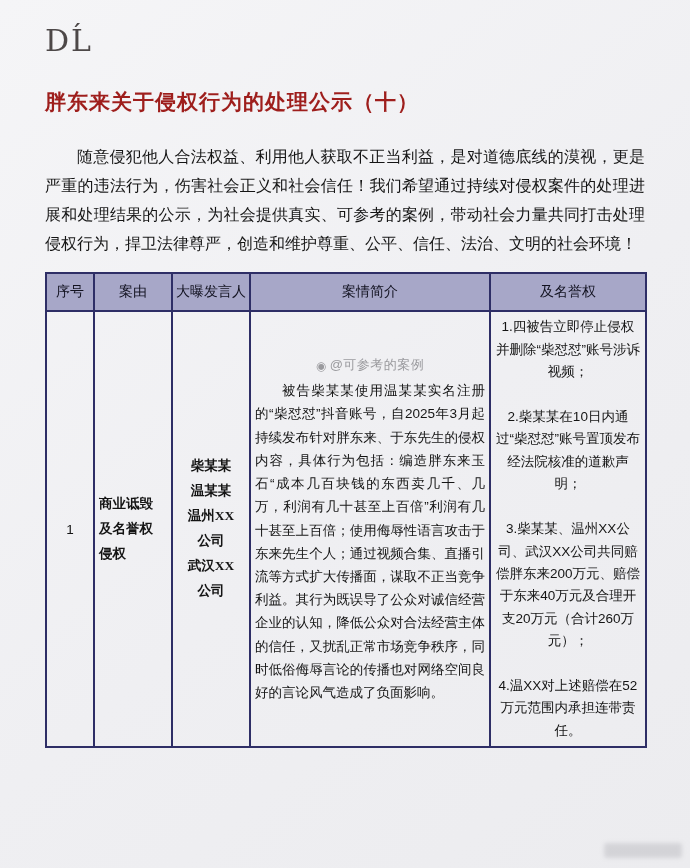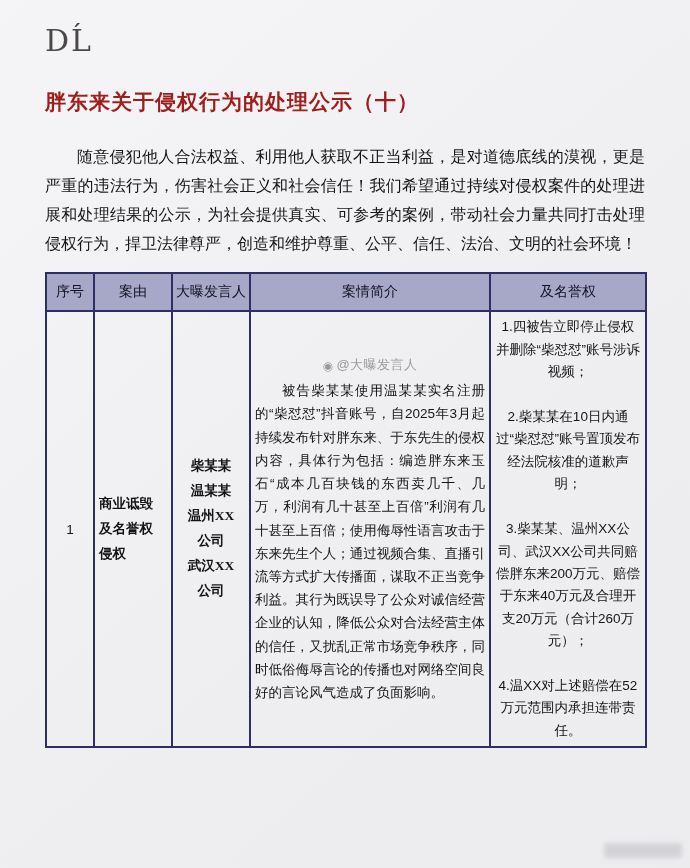--- a/index.html
+++ b/index.html
@@ -168,21 +168,21 @@
 及名誉权
 侵权</td>
         <td class="subject">柴某某
 温某某
 温州XX
 公司
 武汉XX
 公司</td>
         <td class="summary">
           <div class="watermark">
-            <span class="badge">◉</span><span>@大曝发言人</span>
+            <span class="badge">◉</span><span>@可参考的案例</span>
           </div>
           <div class="summary-text">被告柴某某使用温某某实名注册的“柴怼怼”抖音账号，自2025年3月起持续发布针对胖东来、于东先生的侵权内容，具体行为包括：编造胖东来玉石“成本几百块钱的东西卖几千、几万，利润有几十甚至上百倍”利润有几十甚至上百倍；使用侮辱性语言攻击于东来先生个人；通过视频合集、直播引流等方式扩大传播面，谋取不正当竞争利益。其行为既误导了公众对诚信经营企业的认知，降低公众对合法经营主体的信任，又扰乱正常市场竞争秩序，同时低俗侮辱言论的传播也对网络空间良好的言论风气造成了负面影响。</div>
         </td>
         <td class="result">1.四被告立即停止侵权并删除“柴怼怼”账号涉诉视频；
 
 2.柴某某在10日内通过“柴怼怼”账号置顶发布经法院核准的道歉声明；
 
 3.柴某某、温州XX公司、武汉XX公司共同赔偿胖东来200万元、赔偿于东来40万元及合理开支20万元（合计260万元）；
 
 4.温XX对上述赔偿在52万元范围内承担连带责任。</td>

